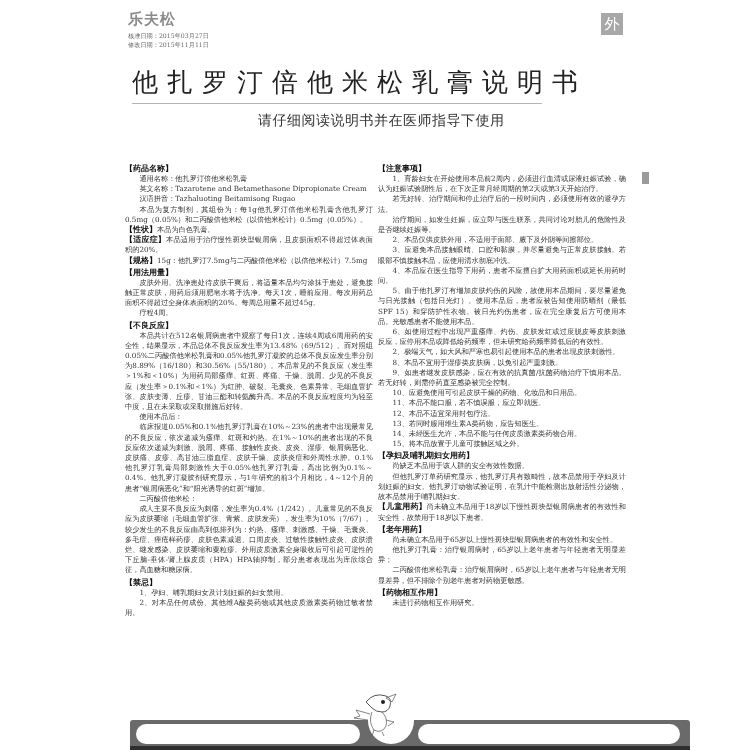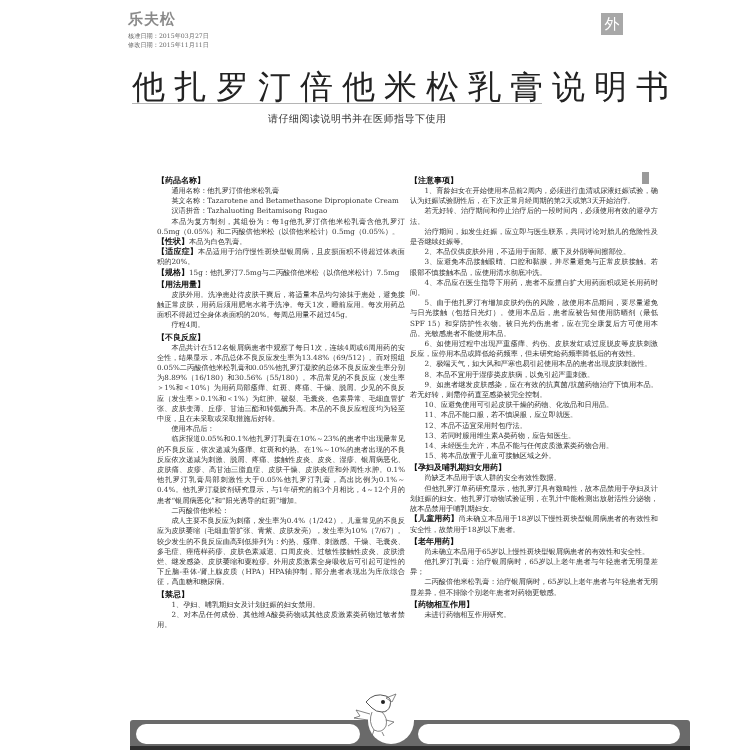--- a/index.html
+++ b/index.html
@@ -6,25 +6,25 @@
   body { width:750px; height:750px; position:relative; overflow:hidden;
          font-family:"DejaVu Serif","Liberation Serif",serif; color:#222; }
   .page { position:absolute; left:110px; top:0; width:530px; height:750px; background:#fff; }
   .brand { position:absolute; left:128px; top:10px; font-family:"DejaVu Sans","Liberation Sans",sans-serif;
            font-weight:bold; font-size:15px; color:#8a8a8a; letter-spacing:1px; }
   .dates { position:absolute; left:128px; top:31px; font-size:6.2px; line-height:9px; color:#666; }
   .route-badge { position:absolute; left:601px; top:13px; width:22px; height:22px; background:#a8a8a8;
                  color:#fff; font-family:"DejaVu Sans","Liberation Sans",sans-serif; font-size:15px;
                  line-height:22px; text-align:center; }
   .title { position:absolute; left:132px; top:65px; width:418px; text-align:center;
-           font-family:"DejaVu Sans","Liberation Sans",sans-serif; font-size:33px; letter-spacing:9px;
+           font-family:"DejaVu Sans","Liberation Sans",sans-serif; font-size:26px; letter-spacing:9px;
            color:#222; font-weight:normal; white-space:nowrap; }
-  .subtitle { position:absolute; left:268px; top:112px; font-family:Liberation Mono, monospace;
-              font-size:10px; color:#333; letter-spacing:0.5px; }
-  .col { position:absolute; top:174px; width:248px; font-size:7.2px; line-height:10.2px; color:#333;margin-left:32px; }
+  .subtitle { position:absolute; left:258px; top:112px; font-family:Liberation Mono, monospace;
+              font-size:14px; color:#333; letter-spacing:0.5px; }
+  .col { position:absolute; top:162px; width:248px; font-size:7.2px; line-height:10.2px; color:#333; }
   .col.left { left:125px; }
   .col.right { left:378px; }
   .sec-head { font-family:"DejaVu Sans","Liberation Sans",sans-serif; font-weight:bold; font-size:8px;
               color:#111; line-height:11px; margin-top:1px; }
   .para { text-indent:2em; margin:0; text-align:justify; }
   .para.noindent { text-indent:0; }
   .field { padding-left:2em; margin:0; }
   .inline-head { font-family:"DejaVu Sans","Liberation Sans",sans-serif; font-weight:bold; font-size:8px; color:#111; }
   .side-tab { position:absolute; left:642px; top:172px; width:7px; height:12px; background:#9a9a9a; }
 </style>

